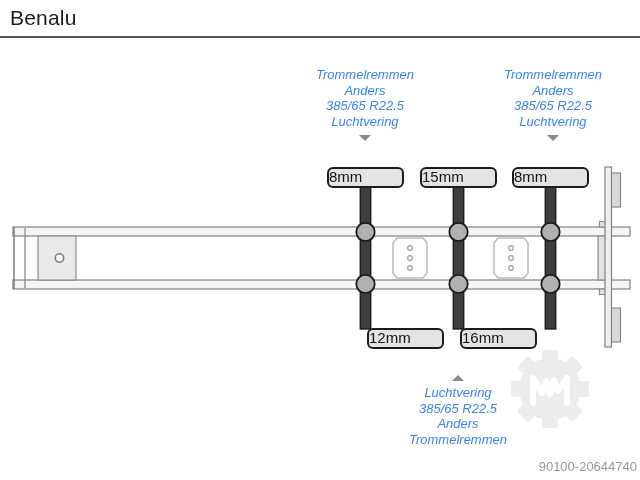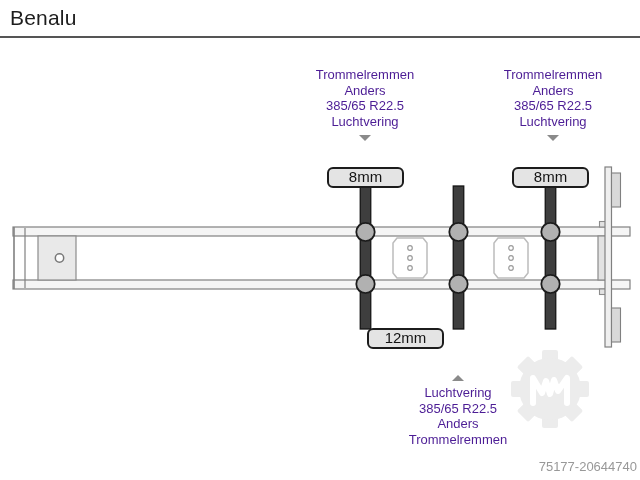--- a/index.html
+++ b/index.html
@@ -7,31 +7,31 @@
     position:relative;width:640px;height:480px;background:#ffffff;
     font-family:"Liberation Sans", sans-serif;color:#1d1d1d;overflow:hidden;
   }
   
   .title{position:absolute;left:10px;top:6px;font-size:21px;letter-spacing:.2px;color:#1d1d1d;}
   .divider{position:absolute;left:0;top:36px;width:640px;height:2px;background:#555555;}
   .ref{position:absolute;left:10px;top:42px;font-size:12px;color:#222222;}
   
   .diagram{position:absolute;left:0;top:0;z-index:1;}
   
-  .annot{position:absolute;width:170px;text-align:center;z-index:2;font-size:13px;line-height:15.7px;color:#4c1d95;}
+  .annot{position:absolute;width:170px;text-align:center;z-index:2;font-size:13px;line-height:15.7px;color:#3b82f6;font-style:italic;}
   .annot-top{top:67px;}
   .annot-bottom{top:375px;}
   .tri{width:0;height:0;margin:5px auto 4px auto;}
   .tri-down{border-left:6.5px solid transparent;border-right:6.5px solid transparent;border-top:6.5px solid #8a8a8a;}
   .tri-up{border-left:6.5px solid transparent;border-right:6.5px solid transparent;border-bottom:6.5px solid #8a8a8a;margin-top:0;}
   
   .mm-label{
     position:absolute;box-sizing:border-box;width:77px;height:21px;z-index:3;
     background:#e4e4e4;border:2px solid #1c1c1c;border-radius:6px;
-    font-size:15px;color:#141414;text-align:center;line-height:16px;
+    font-size:15px;color:#141414;text-align:left;line-height:16px;
   }
   .row-top{top:167px;}
   .row-bottom{top:328px;margin-left:40px;}
   .col-1{left:327px;}
   .col-2{left:420px;}
   .col-3{left:512px;}
   
   .footer-id{position:absolute;right:3px;top:459px;font-size:13px;color:#989898;z-index:2;}
 </style>
 </head>
@@ -128,18 +128,20 @@
 
   <div class="annot annot-bottom" style="left:373px;">
     <div class="tri tri-up"></div>
     <div>Luchtvering</div>
     <div>385/65 R22.5</div>
     <div>Anders</div>
     <div>Trommelremmen</div>
   </div>
 
   <div class="mm-label row-top col-1">8mm</div>
+  <div class="mm-label row-top col-2">15mm</div>
   <div class="mm-label row-top col-3">8mm</div>
   <div class="mm-label row-bottom col-1">12mm</div>
+  <div class="mm-label row-bottom col-2">16mm</div>
 
-  <div class="footer-id">75177-20644740</div>
+  <div class="footer-id">90100-20644740</div>
 
 </div>
 
 </body></html>

